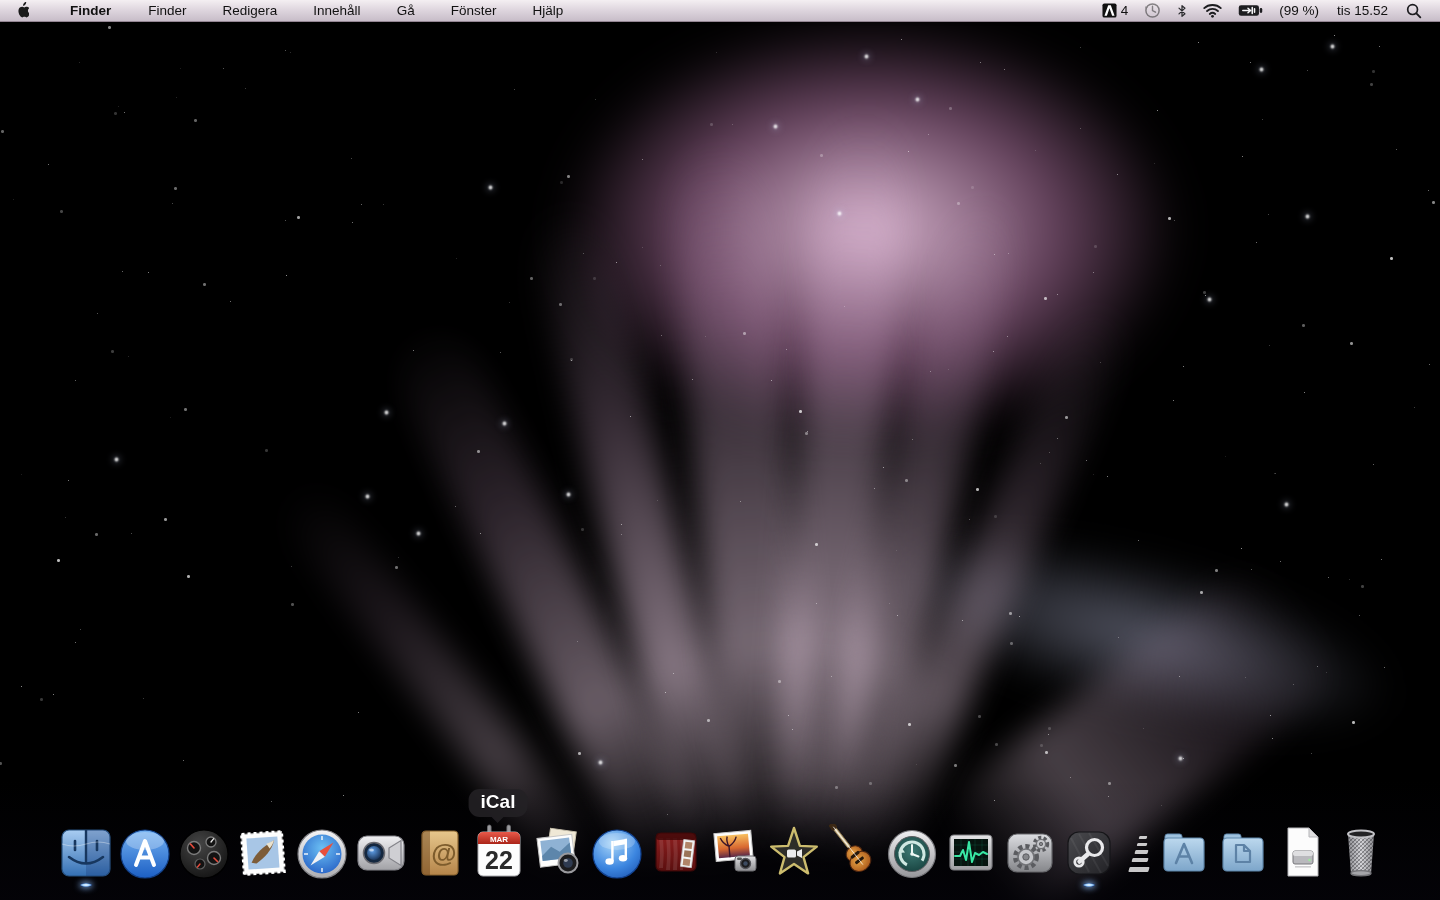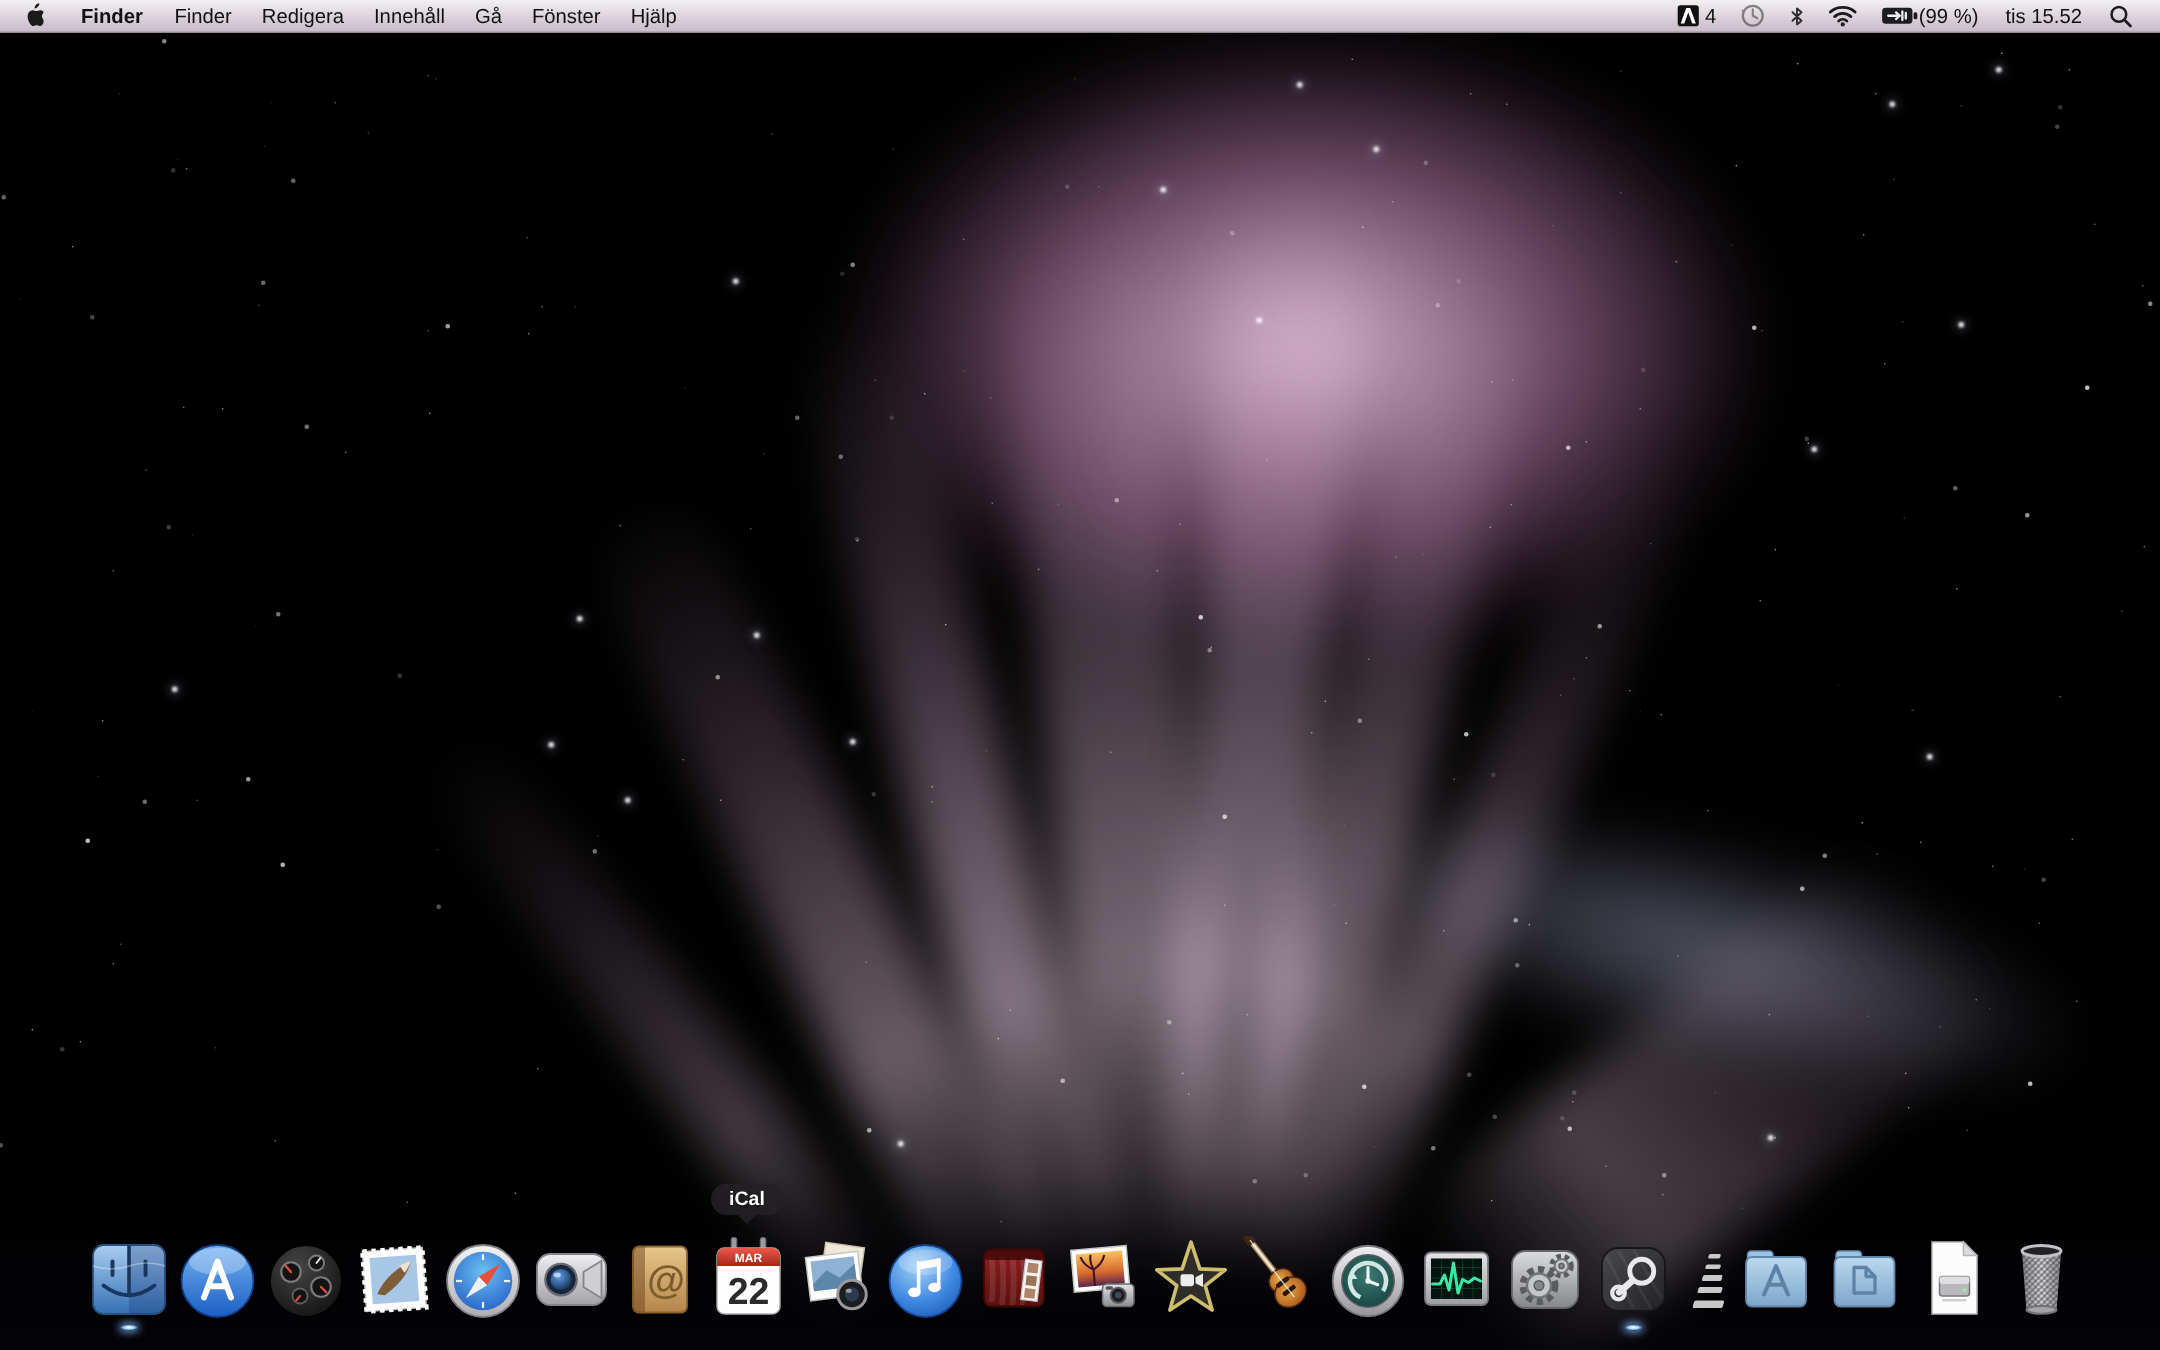--- a/index.html
+++ b/index.html
@@ -29,46 +29,46 @@
   .starfield { position:absolute; top:0; left:0; width:1px; height:1px;
                background:transparent; border-radius:50%; pointer-events:none; }
 
   
   #menubar { position:absolute; top:0; left:0; width:1440px; height:22px; z-index:40;
     display:flex; align-items:center;
     background:linear-gradient(to bottom, rgba(252,247,250,.97) 0%, rgba(233,224,233,.95) 50%, rgba(210,199,211,.95) 100%);
     border-bottom:1px solid rgba(70,50,70,.55);
     box-shadow:0 1px 3px rgba(0,0,0,.25);
     font-size:13.5px; color:#111; }
-  #menubar .left { display:flex; align-items:center; height:22px; }
+  #menubar .left { display:flex; align-items:center; height:22px;gap:16px; }
   #menubar .right { margin-left:auto; display:flex; align-items:center; height:22px; padding-right:10px; }
   .apple { padding:0 14px 0 14px; display:flex; align-items:center; height:22px; }
   .menu-item { padding:0 10px; height:22px; display:flex; align-items:center; cursor:default; }
   .menu-item.bold { font-weight:bold; padding:0 11px; }
   .status-item { display:flex; align-items:center; height:22px; padding:0 8px; }
   .status-item svg { display:block; }
   .status-text { margin-left:4px; }
   #clock-item { padding:0 10px;text-align:right; }
-  #battery-pct { margin-left:0; }
+  #battery-pct { margin-left:16px; }
 
   
   #dock { position:absolute; left:0; bottom:0; width:1440px; height:92px; z-index:30; }
   .dock-icons { position:absolute; left:60px; bottom:20px; display:flex; align-items:flex-end; }
   .di { width:52px; height:56px; margin-right:7px; position:relative; cursor:pointer; }
   .di svg { display:block; }
   .dock-sep { width:28px; height:50px; margin:0 4px; position:relative; }
   .dock-sep i { position:absolute; background:rgba(255,255,255,.78); border-radius:1px;
                 transform:skewX(-16deg); box-shadow:0 0 2px rgba(0,0,0,.25); }
   .run-dot { position:absolute; width:12px; height:4px; border-radius:50%;
     background:radial-gradient(ellipse at center, #ffffff 0%, #9fd2ff 40%, rgba(70,140,255,.55) 70%, transparent 100%);
     box-shadow:0 0 6px 1px rgba(140,190,255,.9); z-index:35; }
 
   
   #dock-tooltip { position:absolute; left:498px; top:789px; transform:translateX(-50%);
-    background:rgba(35,33,36,.88); color:#fff; font-weight:bold; font-size:13px;
+    background:rgba(35,33,36,.88); color:#fff; font-weight:bold; font-size:19px;
     padding:2px 12px 4px; border-radius:11px; z-index:45; white-space:nowrap;
     text-shadow:0 1px 1px rgba(0,0,0,.6); }
   #dock-tooltip:after { content:""; position:absolute; top:100%; left:50%; margin-left:-6px;
     border:6px solid transparent; border-top-color:rgba(35,33,36,.88); border-bottom-width:0; }
 </style>
 </head>
 <body>
 
 <div id="screen">
 

